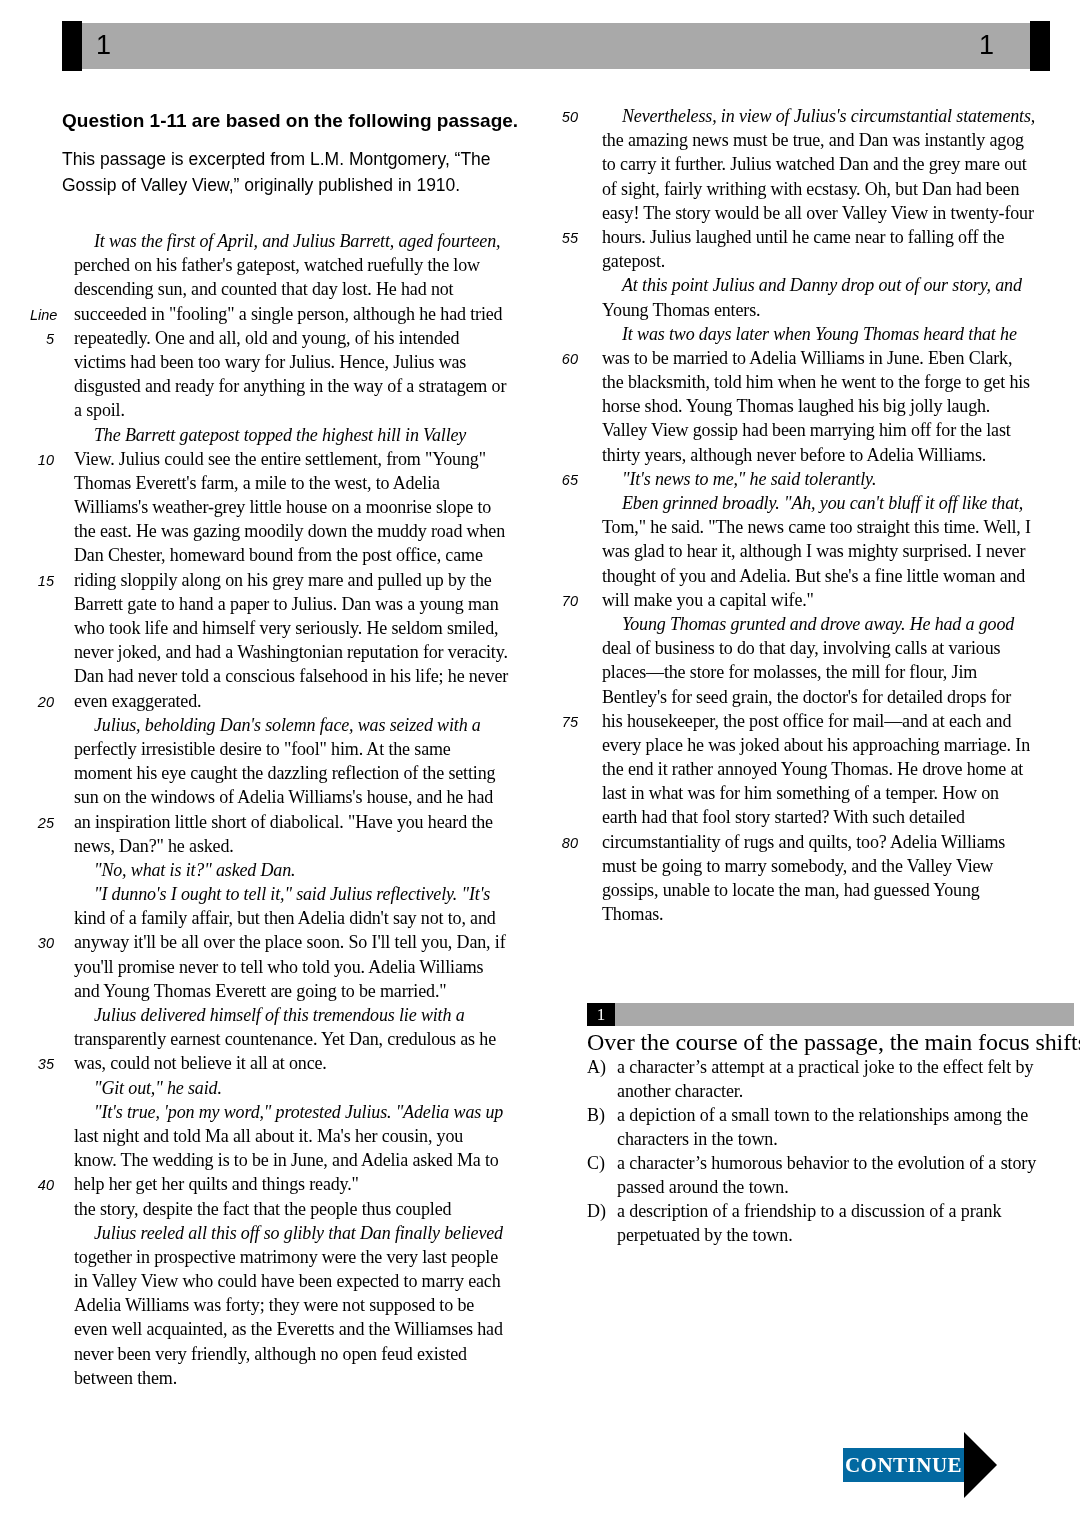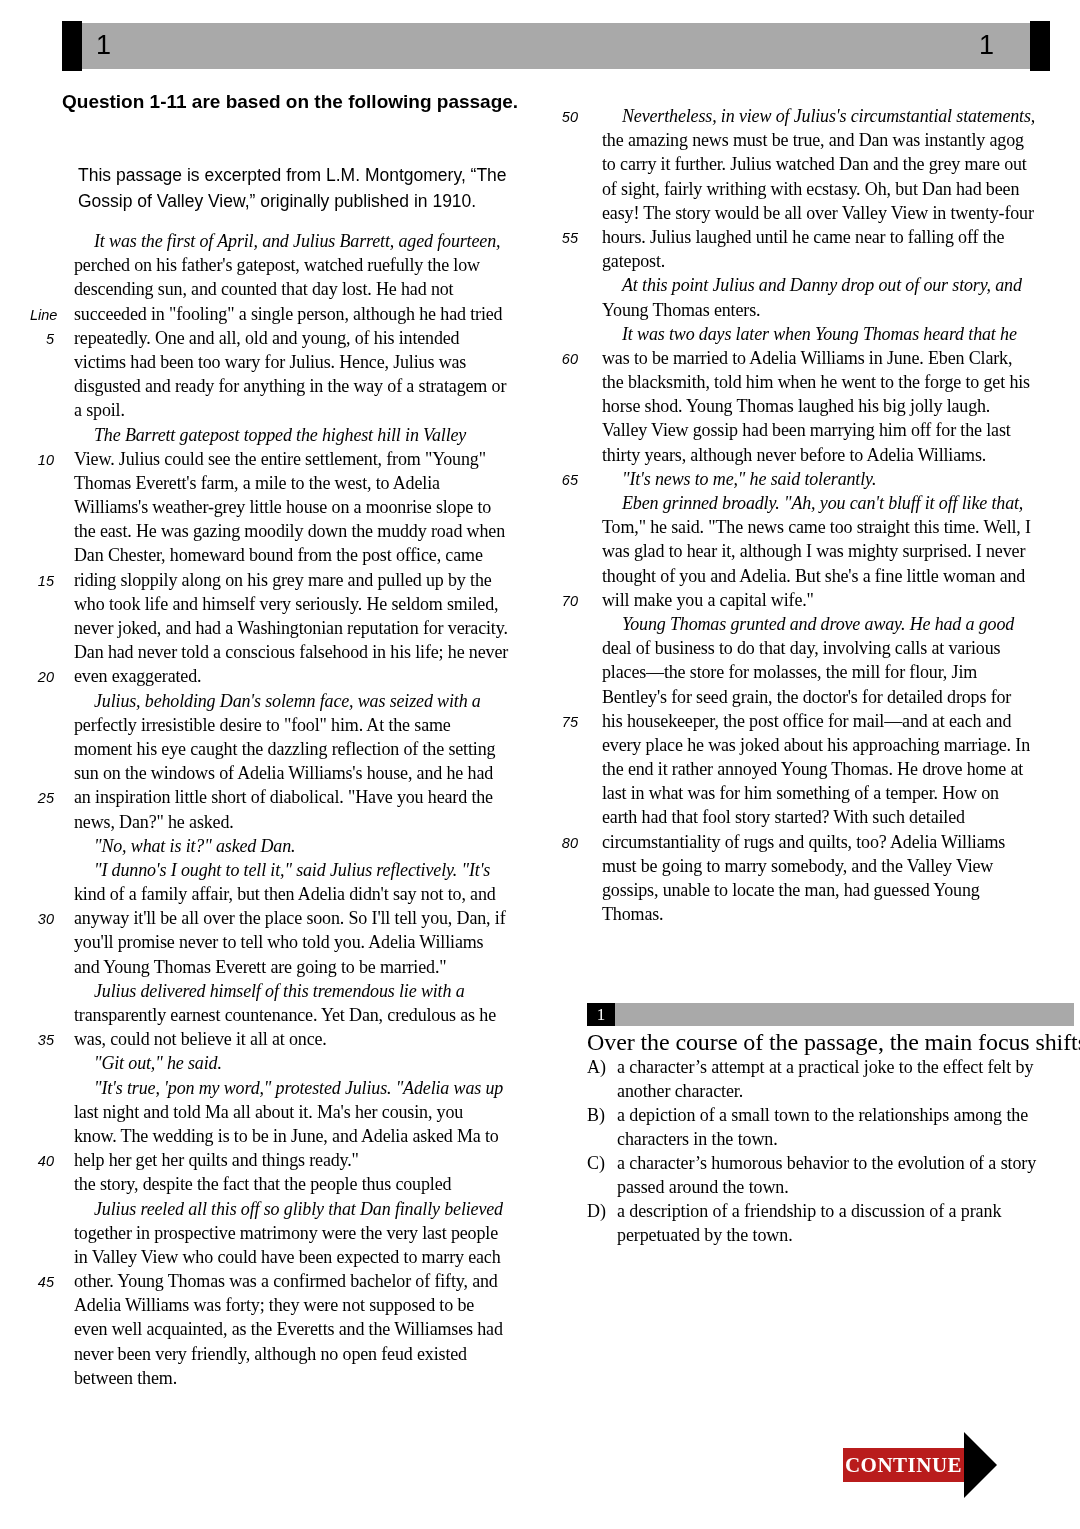--- a/index.html
+++ b/index.html
@@ -11,25 +11,25 @@
   .header-bar { position:absolute; left:62px; top:23px; width:988px; height:46px; background:#a9a9a9; }
   .hdr-black { position:absolute; top:-2px; width:20px; height:50px; background:#000; }
   .hdr-black.left { left:0; }
   .hdr-black.right { right:0; }
   .hdr-num { position:absolute; top:7px; font-family:"Liberation Sans", sans-serif; font-size:27px; color:#000; }
   .hdr-num.left { left:34px; }
   .hdr-num.right { right:56px; }
 
   
   .directions {
-    position:absolute; left:62px; top:91px; margin:0;
+    position:absolute; left:62px; top:110px; margin:0;
     font-family:"Liberation Sans", sans-serif; font-weight:bold; font-size:19px; white-space:nowrap;
   }
   .source {
-    position:absolute; left:62px; top:146px; margin:16px; width:452px;
+    position:absolute; left:62px; top:146px; margin:0; width:452px;
     font-family:"Liberation Sans", sans-serif; font-size:17.5px; line-height:26px;
   }
 
   
   .passage-lines { position:absolute; }
   #left-lines  { left:30px;  top:229px; width:545px; }
   #right-lines { left:550px; top:104px; width:545px; }
   .pline { height:24.2px; line-height:24.2px; white-space:nowrap; }
   .lnum {
     display:inline-block; width:24px; text-align:right;
@@ -51,21 +51,21 @@
     font-size:24px; letter-spacing:-0.1px; white-space:nowrap; line-height:24px;
   }
   .choices { position:absolute; left:587px; top:1055px; width:487px; }
   .choice { display:flex; font-size:18px; line-height:24px; letter-spacing:-0.1px; }
   .choice-label { width:30px; flex:none; }
   .choice-text { width:457px; }
 
   
   .continue { position:absolute; left:843px; top:1432px; width:155px; height:66px; cursor:pointer; }
   .continue-rect {
-    position:absolute; left:0; top:16px; width:121px; height:34px; background:#b91c1c;
+    position:absolute; left:0; top:16px; width:121px; height:34px; background:#0369a1;
     display:flex; align-items:center; justify-content:center;
   }
   .continue-label {
     color:#fff; font-family:"Liberation Serif", serif; font-weight:bold;
     font-size:21px; letter-spacing:0.5px;
   }
   .continue-arrow {
     position:absolute; left:121px; top:0; width:0; height:0;
     border-left:33px solid #000; border-top:33px solid transparent; border-bottom:33px solid transparent;
   }
@@ -94,20 +94,21 @@
         <div class="pline"><span class="lnum"></span><span class="ltext">victims had been too wary for Julius. Hence, Julius was</span></div>
         <div class="pline"><span class="lnum"></span><span class="ltext">disgusted and ready for anything in the way of a stratagem or</span></div>
         <div class="pline"><span class="lnum"></span><span class="ltext">a spoil.</span></div>
         <div class="pline"><span class="lnum"></span><span class="ltext indent">The Barrett gatepost topped the highest hill in Valley</span></div>
         <div class="pline"><span class="lnum">10</span><span class="ltext">View. Julius could see the entire settlement, from "Young"</span></div>
         <div class="pline"><span class="lnum"></span><span class="ltext">Thomas Everett's farm, a mile to the west, to Adelia</span></div>
         <div class="pline"><span class="lnum"></span><span class="ltext">Williams's weather-grey little house on a moonrise slope to</span></div>
         <div class="pline"><span class="lnum"></span><span class="ltext">the east. He was gazing moodily down the muddy road when</span></div>
         <div class="pline"><span class="lnum"></span><span class="ltext">Dan Chester, homeward bound from the post office, came</span></div>
         <div class="pline"><span class="lnum">15</span><span class="ltext">riding sloppily along on his grey mare and pulled up by the</span></div>
+        <div class="pline"><span class="lnum"></span><span class="ltext">Barrett gate to hand a paper to Julius. Dan was a young man</span></div>
         <div class="pline"><span class="lnum"></span><span class="ltext">who took life and himself very seriously. He seldom smiled,</span></div>
         <div class="pline"><span class="lnum"></span><span class="ltext">never joked, and had a Washingtonian reputation for veracity.</span></div>
         <div class="pline"><span class="lnum"></span><span class="ltext">Dan had never told a conscious falsehood in his life; he never</span></div>
         <div class="pline"><span class="lnum">20</span><span class="ltext">even exaggerated.</span></div>
         <div class="pline"><span class="lnum"></span><span class="ltext indent">Julius, beholding Dan's solemn face, was seized with a</span></div>
         <div class="pline"><span class="lnum"></span><span class="ltext">perfectly irresistible desire to "fool" him. At the same</span></div>
         <div class="pline"><span class="lnum"></span><span class="ltext">moment his eye caught the dazzling reflection of the setting</span></div>
         <div class="pline"><span class="lnum"></span><span class="ltext">sun on the windows of Adelia Williams's house, and he had</span></div>
         <div class="pline"><span class="lnum">25</span><span class="ltext">an inspiration little short of diabolical. "Have you heard the</span></div>
         <div class="pline"><span class="lnum"></span><span class="ltext">news, Dan?" he asked.</span></div>
@@ -122,21 +123,20 @@
         <div class="pline"><span class="lnum">35</span><span class="ltext">was, could not believe it all at once.</span></div>
         <div class="pline"><span class="lnum"></span><span class="ltext indent">"Git out," he said.</span></div>
         <div class="pline"><span class="lnum"></span><span class="ltext indent">"It's true, 'pon my word," protested Julius. "Adelia was up</span></div>
         <div class="pline"><span class="lnum"></span><span class="ltext">last night and told Ma all about it. Ma's her cousin, you</span></div>
         <div class="pline"><span class="lnum"></span><span class="ltext">know. The wedding is to be in June, and Adelia asked Ma to</span></div>
         <div class="pline"><span class="lnum">40</span><span class="ltext">help her get her quilts and things ready."</span></div>
         <div class="pline"><span class="lnum"></span><span class="ltext">the story, despite the fact that the people thus coupled</span></div>
         <div class="pline"><span class="lnum"></span><span class="ltext indent">Julius reeled all this off so glibly that Dan finally believed</span></div>
         <div class="pline"><span class="lnum"></span><span class="ltext">together in prospective matrimony were the very last people</span></div>
         <div class="pline"><span class="lnum"></span><span class="ltext">in Valley View who could have been expected to marry each</span></div>
-        <div class="pline"><span class="lnum">45</span><span class="ltext">other. Young Thomas was a confirmed bachelor of fifty, and</span></div>
         <div class="pline"><span class="lnum"></span><span class="ltext">Adelia Williams was forty; they were not supposed to be</span></div>
         <div class="pline"><span class="lnum"></span><span class="ltext">even well acquainted, as the Everetts and the Williamses had</span></div>
         <div class="pline"><span class="lnum"></span><span class="ltext">never been very friendly, although no open feud existed</span></div>
         <div class="pline"><span class="lnum"></span><span class="ltext">between them.</span></div>
       </div>
   </div>
 
   <div>
     <div class="passage-lines" id="right-lines">
         <div class="pline"><span class="lnum">50</span><span class="ltext indent">Nevertheless, in view of Julius's circumstantial statements,</span></div>

